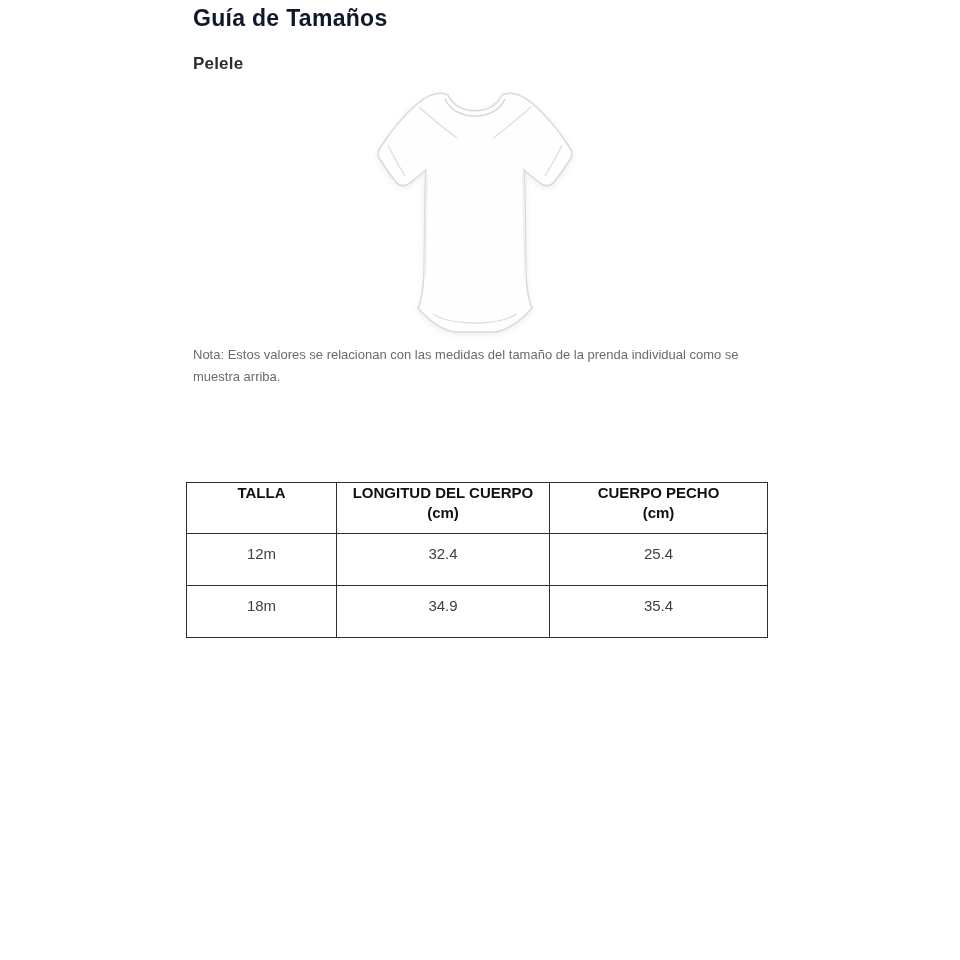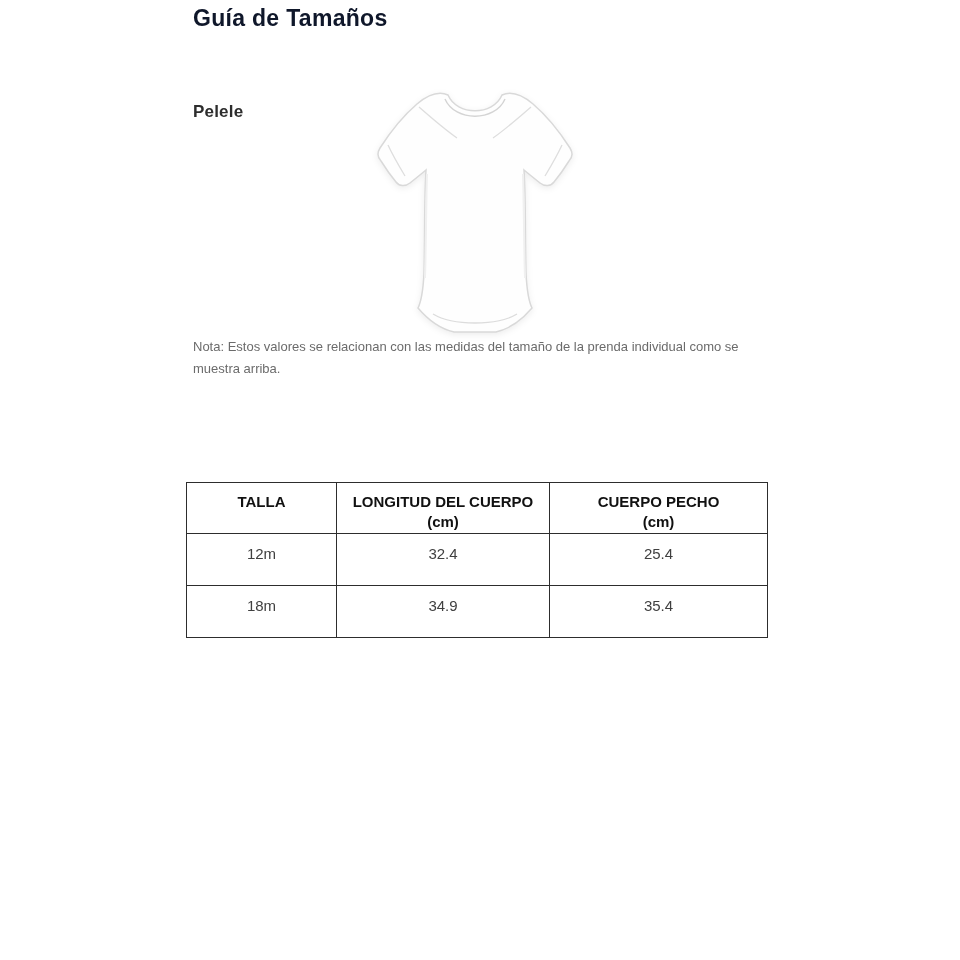--- a/index.html
+++ b/index.html
@@ -12,49 +12,47 @@
   }
   .page-title {
     position: absolute; left: 193px; top: 5px;
     font-size: 23px; font-weight: 600; color: #0f172a;
     letter-spacing: 0.3px;
   }
   .page-subtitle {
     position: absolute; left: 193px; top: 54px;
     font-size: 17px; font-weight: 700; color: #2d2d2d;
     letter-spacing: 0.2px;
-    margin-top: 48px;
   }
   .product-figure {
     position: absolute; left: 375px; top: 88px;
     width: 200px; height: 252px;
   }
   .product-figure svg {
     width: 100%; height: 100%;
     filter: drop-shadow(0 2px 3px rgba(0,0,0,0.07));
   }
   .note {
-    position: absolute; left: 193px; top: 336px;
+    position: absolute; left: 193px; top: 344px;
     width: 578px;
     font-size: 13px; line-height: 1.7; color: #6b6b6b;
   }
   .size-table {
     position: absolute; left: 186px; top: 482px;
     border-collapse: collapse;
     table-layout: fixed;
   }
   .size-table th, .size-table td {
     border: 1.5px solid #2d2d2d;
     text-align: center;
     vertical-align: top;
     background: #ffffff;
   }
   .size-table th {
     height: 51px;
-    padding-top: 9px;
     font-size: 15px;
     font-weight: 700;
     color: #111111;
     line-height: 1.3;
   }
   .size-table td {
     height: 52px;
     padding-top: 11px;
     font-size: 15px;
     color: #404040;

